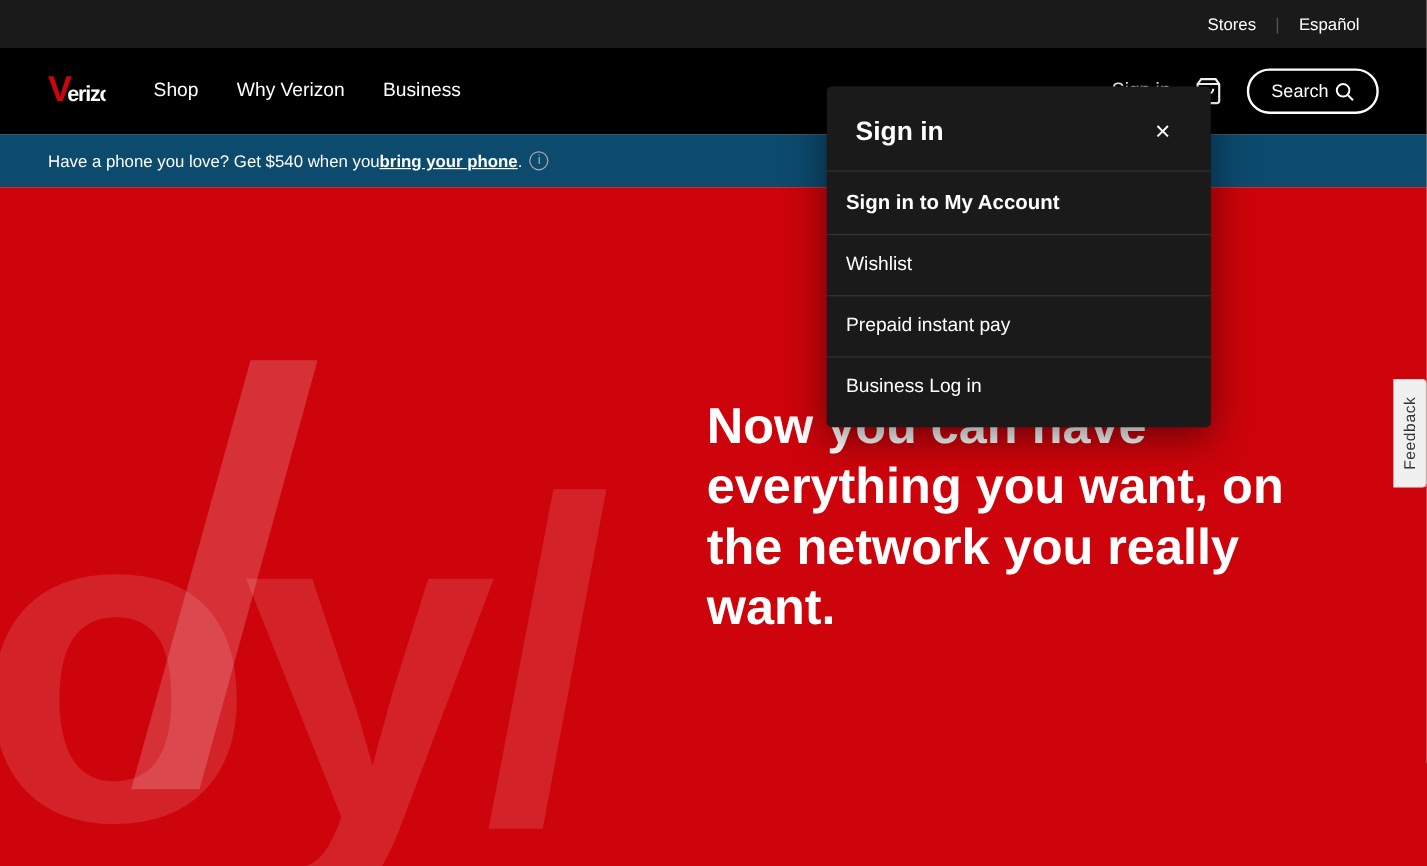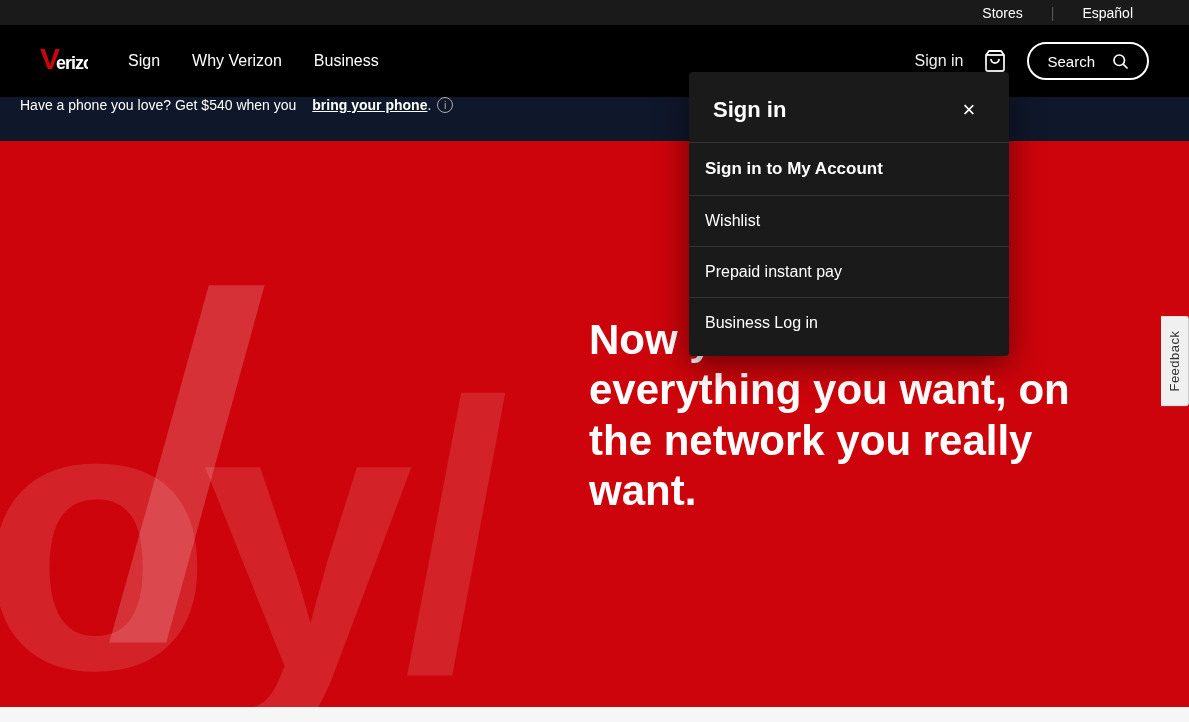--- a/index.html
+++ b/index.html
@@ -2,26 +2,26 @@
 <html><head>
   <meta charset="utf-8">
   <style>
     * { margin: 0; padding: 0; box-sizing: border-box; }
     body { font-family: -apple-system, BlinkMacSystemFont, 'Segoe UI', Arial, sans-serif; background: #f6f6f6; width: 1189px; height: 722px; overflow: hidden; position: relative; }
 
     
     .utility-bar {
       background: #1a1a1a;
       color: #fff;
-      height: 25px;
+      height: 40px;
       display: flex;
       align-items: center;
       justify-content: flex-end;
       padding: 0 40px;
-      gap: 12px;
+      gap: 0;
     }
     .utility-bar a {
       color: #fff;
       text-decoration: none;
       font-size: 14px;
       padding: 0 16px;
     }
     .utility-divider {
       color: #555;
       font-size: 14px;
@@ -80,44 +80,44 @@
     .search-btn {
       background: transparent;
       border: 2px solid #fff;
       border-radius: 24px;
       color: #fff;
       padding: 8px 18px;
       font-size: 15px;
       cursor: pointer;
       display: flex;
       align-items: center;
-      gap: 16px;
+      gap: 4px;
     }
     .search-btn svg {
       width: 18px;
       height: 18px;
       fill: none;
       stroke: #fff;
       stroke-width: 2.2;
     }
 
     
     .promo-banner {
-      background: #0f172a;
+      background: #0c4a6e;
       color: #fff;
       height: 44px;
       display: flex;
-      padding: 0 20px;
+      align-items: center;
+      padding: 0 40px;
       font-size: 14px;
     }
     .promo-banner a {
       color: #fff;
       font-weight: 600;
       text-decoration: underline;
-      margin-left: 16px;
     }
     .info-icon {
       display: inline-flex;
       align-items: center;
       justify-content: center;
       width: 16px;
       height: 16px;
       border: 1.5px solid #aaa;
       border-radius: 50%;
       font-size: 11px;
@@ -259,21 +259,21 @@
 </div>
 
 <nav class="main-nav">
   <div class="nav-logo">
     <svg width="48" height="32" viewBox="0 0 48 32" fill="none" xmlns="http://www.w3.org/2000/svg">
       <text x="0" y="28" font-size="30" font-weight="900" fill="#cd040b">V</text>
       <text x="16" y="28" font-size="18" font-weight="900" fill="white">erizon</text>
     </svg>
   </div>
   <div class="nav-links">
-    <a>Sign</a>
+    <a>Shop</a>
     <a>Why Verizon</a>
     <a>Business</a>
   </div>
   <div class="nav-right">
     <button class="signin-btn">Sign in</button>
     <span class="cart-icon">
       <svg width="24" height="24" viewBox="0 0 24 24" fill="none" stroke="white" stroke-width="1.8" xmlns="http://www.w3.org/2000/svg">
         <path d="M6 2L3 6v14a2 2 0 002 2h14a2 2 0 002-2V6l-3-4z"></path>
         <line x1="3" y1="6" x2="21" y2="6"></line>
         <path d="M16 10a4 4 0 01-8 0"></path>

